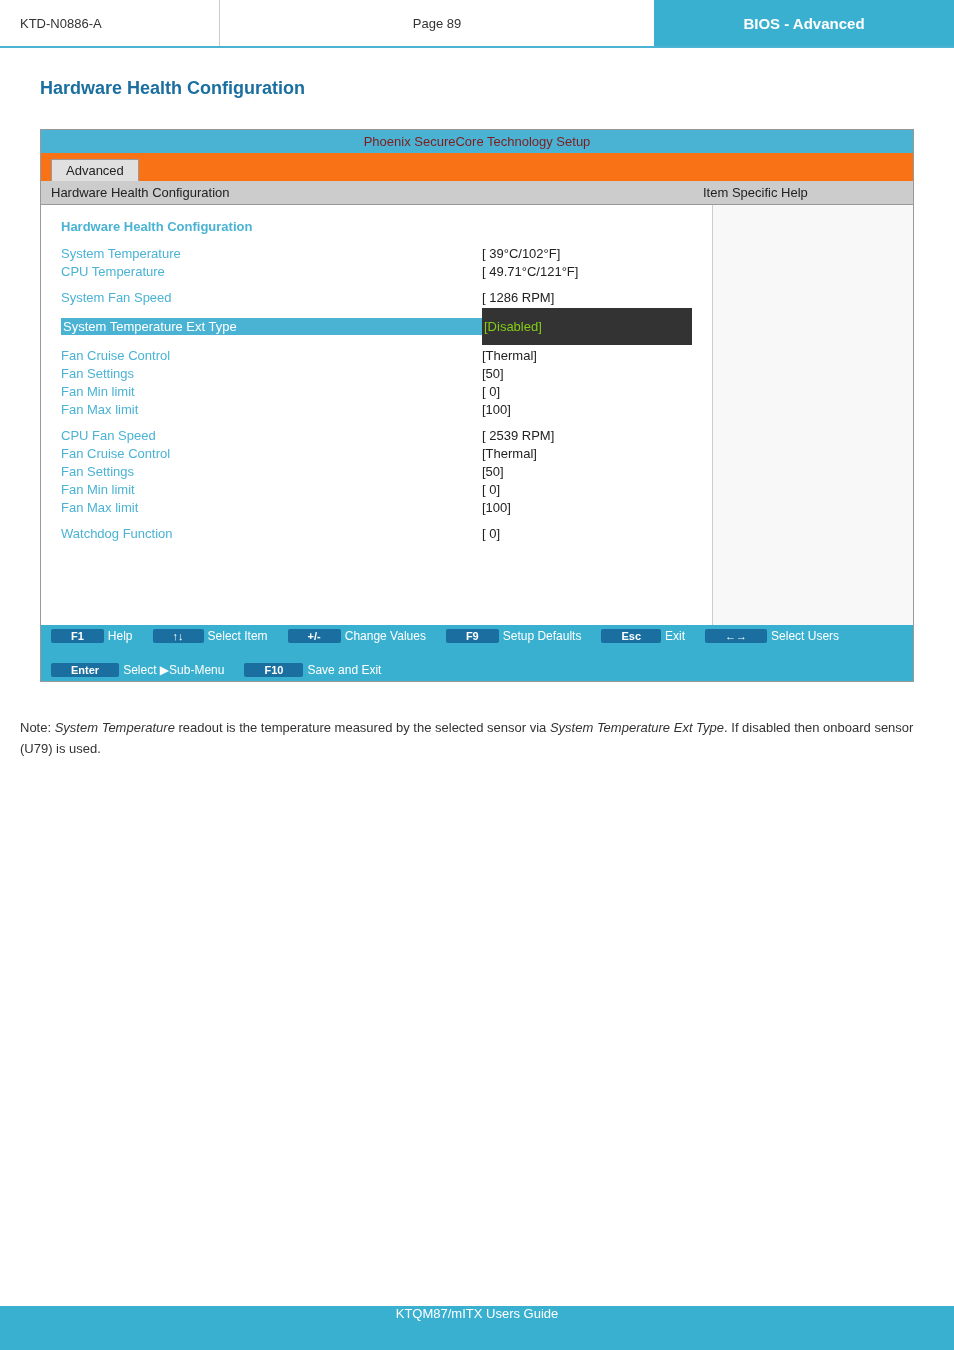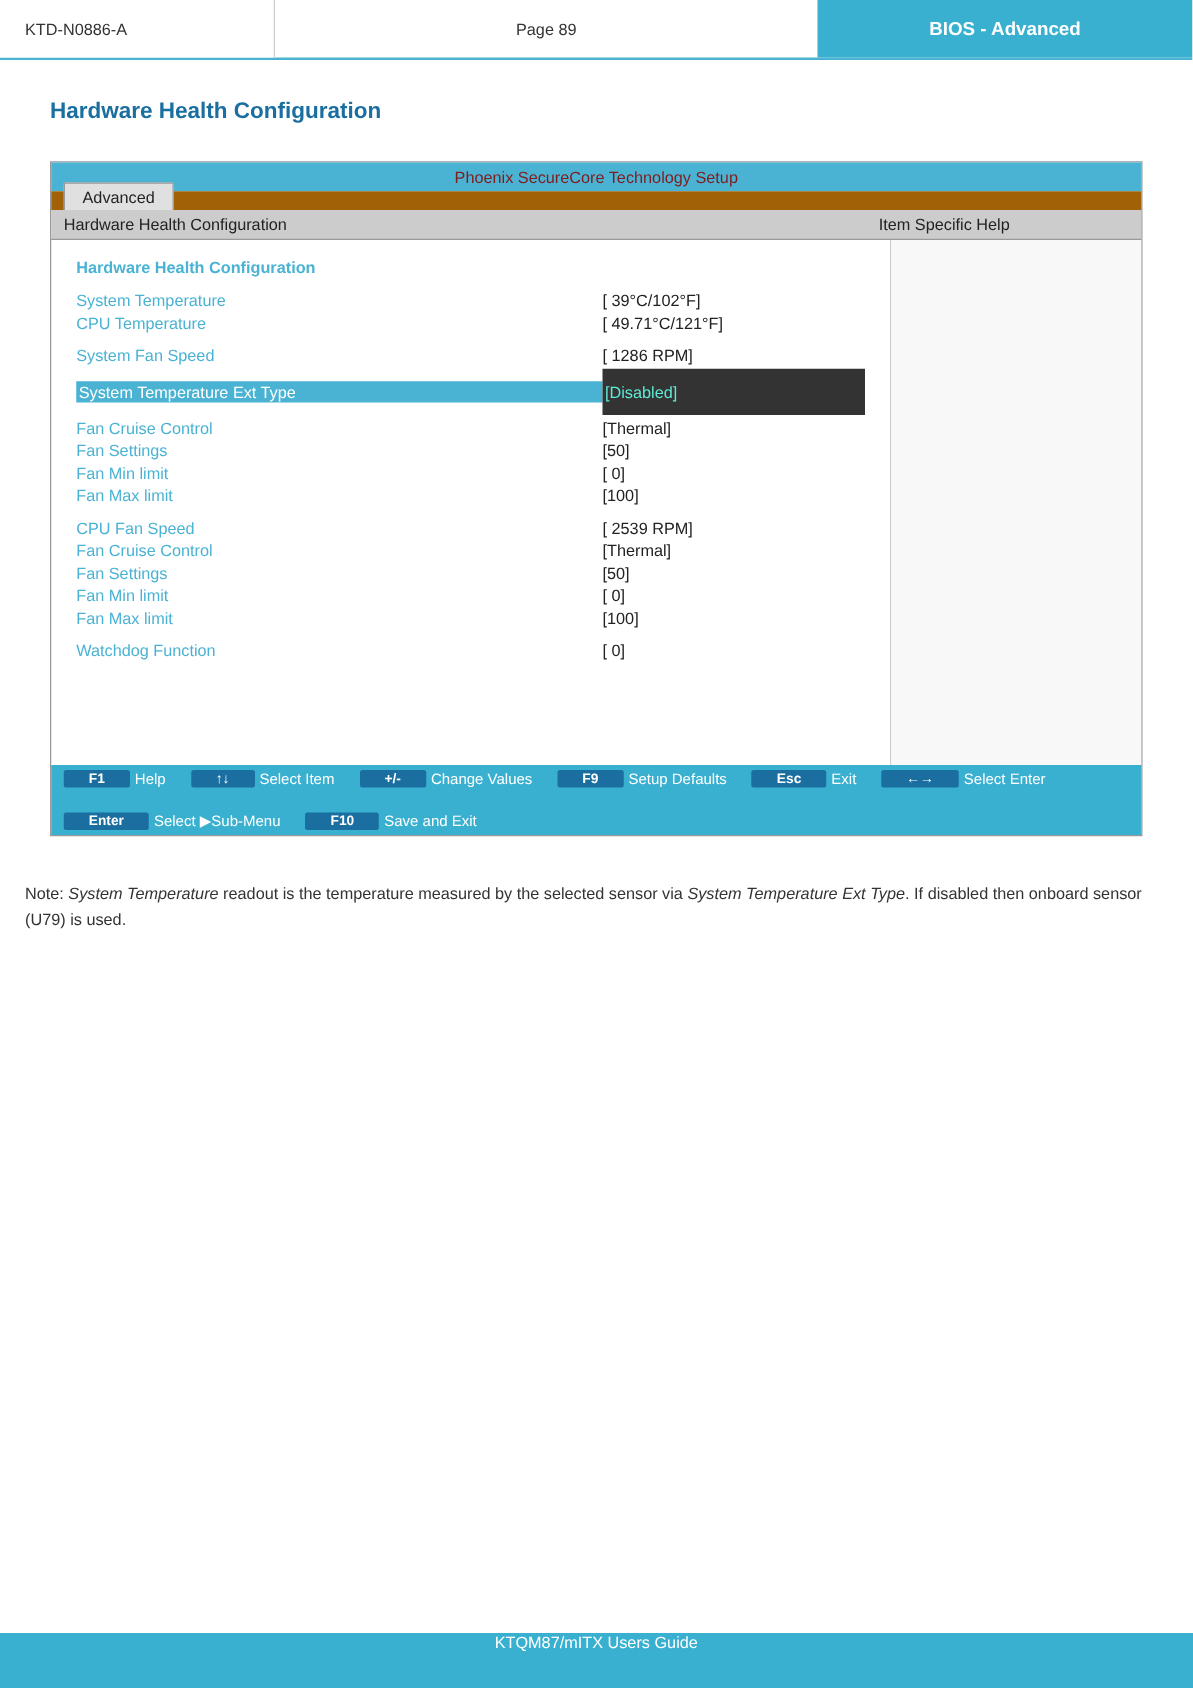--- a/index.html
+++ b/index.html
@@ -69,25 +69,25 @@
     .phoenix-title-bar {
       background: #4ab3d4;
       color: #7f1d1d;
       text-align: center;
       padding: 4px 0;
       font-size: 13px;
     }
 
     
     .advanced-tab-row {
-      background: #a16207;
+      background: #f97316;
       padding: 0 0 0 10px;
       display: flex;
       align-items: flex-end;
-      height: 15px;
+      height: 28px;
     }
     .advanced-tab {
       background: #e0e0e0;
       color: #222;
       padding: 3px 14px;
       font-size: 13px;
       border-top: 1px solid #999;
       border-left: 1px solid #999;
       border-right: 1px solid #999;
       border-bottom: none;
@@ -148,21 +148,21 @@
     .bios-row-label.selected {
       color: #fff;
       background: #4ab3d4;
       padding: 1px 2px;
     }
     .bios-row-value {
       width: 210px;
       color: #222;
     }
     .bios-row-value.disabled-val {
-      color: #5eead4;
+      color: #84cc16;
       background: #333;
       padding: 11px 2px;
     }
 
     
     .bios-statusbar {
       background: #3ab0d0;
       color: #fff;
       display: flex;
       padding: 4px 10px;
@@ -329,21 +329,21 @@
       <div class="status-item">
         <span class="status-key">F9</span>
         <span class="status-label">Setup Defaults</span>
       </div>
       <div class="status-item">
         <span class="status-key">Esc</span>
         <span class="status-label">Exit</span>
       </div>
       <div class="status-item">
         <span class="status-key">←→</span>
-        <span class="status-label">Select Enter</span>
+        <span class="status-label">Select Users</span>
       </div>
       <div class="status-item">
         <span class="status-key">Enter</span>
         <span class="status-label">Select ▶Sub-Menu</span>
       </div>
       <div class="status-item">
         <span class="status-key">F10</span>
         <span class="status-label">Save and Exit</span>
       </div>
     </div>

